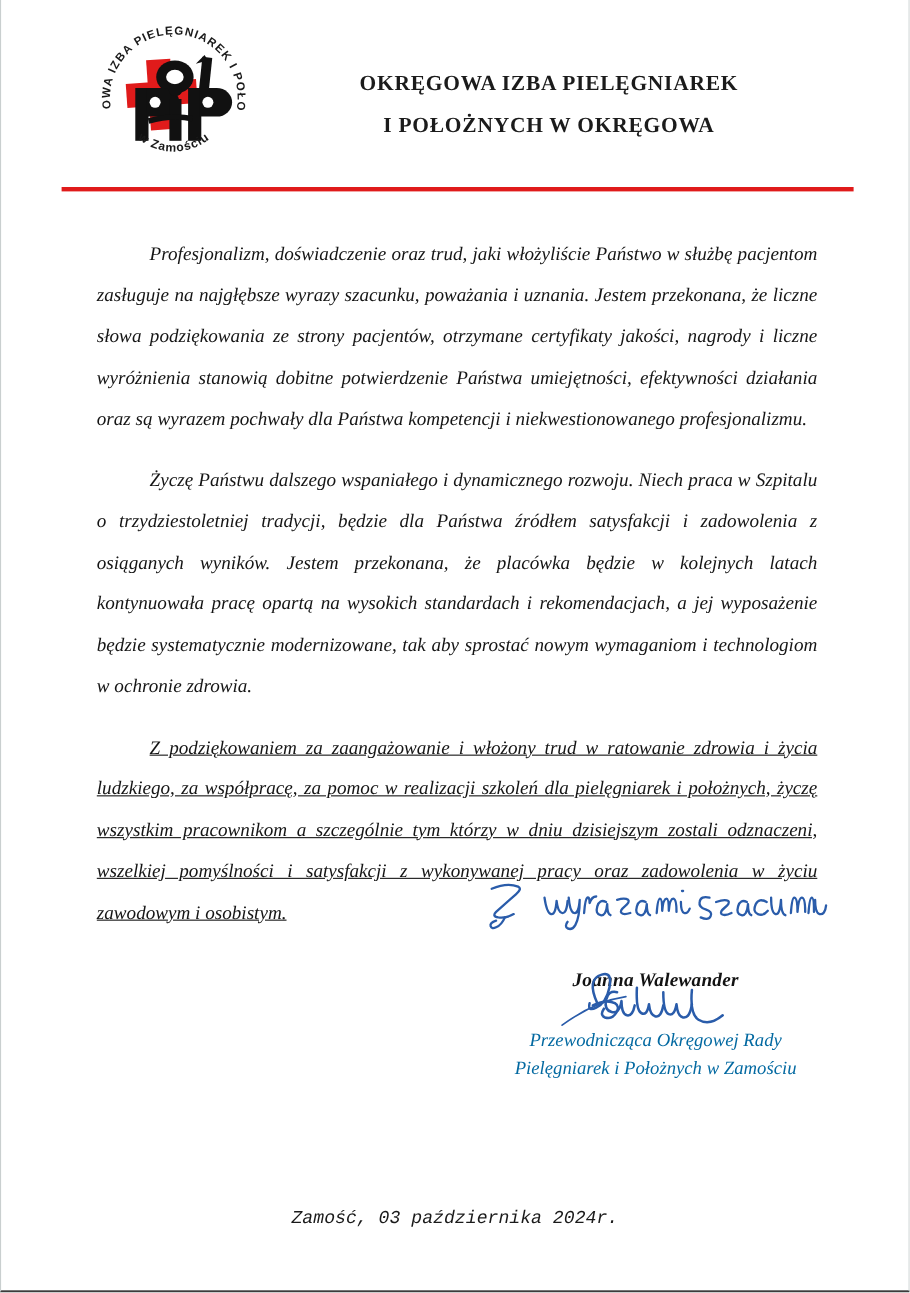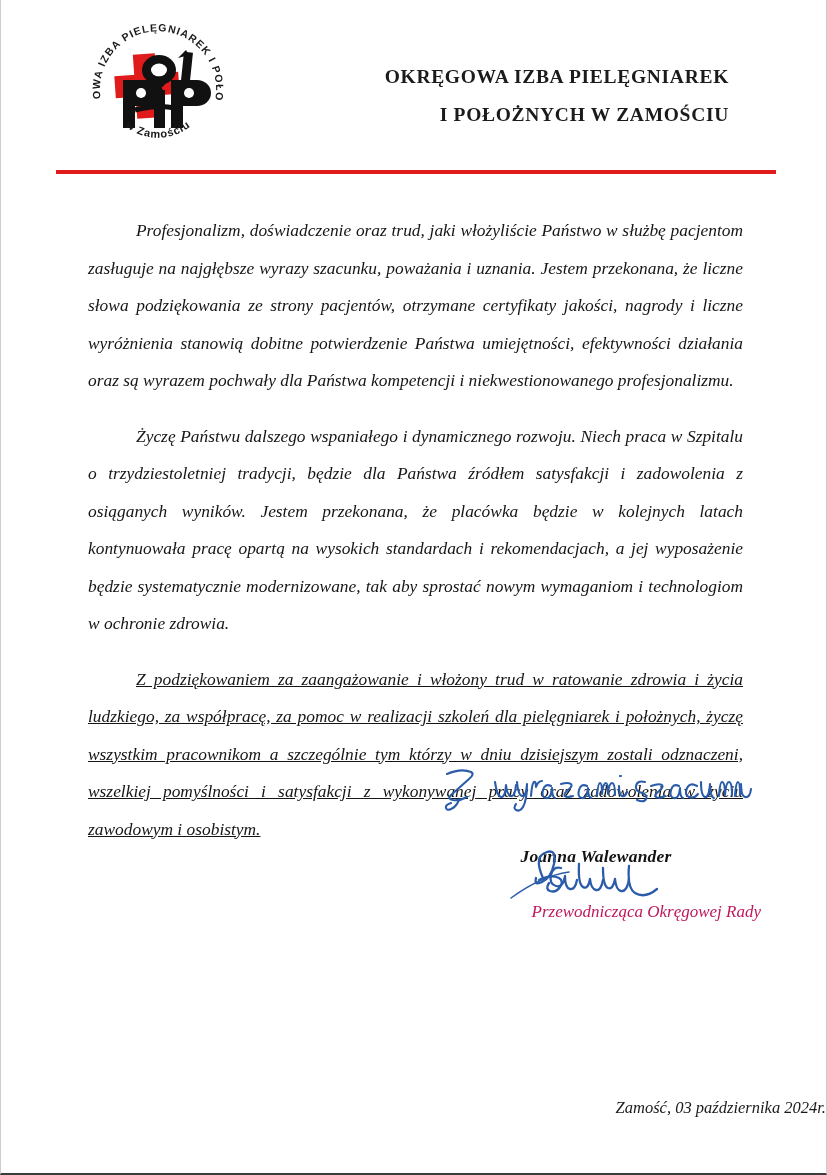--- a/index.html
+++ b/index.html
@@ -37,21 +37,21 @@
     width: 150px;
     height: 140px;
   }
   .logo-svg { display: block; }
 
   .org-title {
     position: absolute;
     left: 268px;
     top: 58px;
     width: 460px;
-    text-align: right;
+    text-align: center;
     font-family: "Liberation Serif", serif;
     font-weight: bold;
     font-size: 19.5px;
     letter-spacing: 0.7px;
     color: #1b1b1b;
     line-height: 1.95;
   }
   .org-title .line { display: block; white-space: nowrap; }
 
   .rule-red {
@@ -80,21 +80,21 @@
     text-align: justify;
     text-justify: inter-word;
     text-indent: 48px;
   }
   .para:last-child { margin-bottom: 0; text-decoration: underline; }
 
   
   .sign-block {
     position: absolute;
     left: 430px;
-    top: 760px;
+    top: 794px;
     width: 330px;
     text-align: center;
   }
   .handwriting {
     position: relative;
     height: 62px;
   }
   .hand-svg {
     position: absolute;
     left: 8px;
@@ -125,34 +125,33 @@
     z-index: 3;
     pointer-events: none;
   }
   .signer-role {
     position: relative;
     margin-top: 32px;
     font-family: "Liberation Serif", serif;
     font-style: italic;
     font-size: 17px;
     line-height: 25px;
-    color: #be185d;
+    color: #0369a1;
     z-index: 1;
-    text-align: right;
   }
   .signer-role .line { display: block; }
 
   
   .footer-date {
     position: absolute;
     left: 0;
     top: 1098px;
     width: 100%;
-    text-align: right;
-    font-family: Liberation Serif, serif;
+    text-align: center;
+    font-family: Liberation Mono, monospace;
     font-style: italic;
     font-size: 16.5px;
     color: #1a1a1a;
   }
 </style>
 </head>
 <body>
 
 <div class="page">
 
@@ -196,21 +195,21 @@
           <textPath href="#ringTop" startOffset="50%" text-anchor="middle">OKRĘGOWA IZBA PIELĘGNIAREK I POŁOŻNYCH</textPath>
         </text>
         <text font-family="Liberation Sans, sans-serif" font-size="11" font-weight="bold" fill="#1a1a1a" letter-spacing="0.8">
           <textPath href="#ringBot" startOffset="50%" text-anchor="middle">w Zamościu</textPath>
         </text>
       </svg>
     </div>
 
     <div class="org-title">
       <span class="line">OKRĘGOWA IZBA PIELĘGNIAREK</span>
-      <span class="line">I POŁOŻNYCH W ZAMOŚCIU</span>
+      <span class="line">I POŁOŻNYCH W OKRĘGOWA</span>
     </div>
   </div>
 
   <div class="rule-red"></div>
 
   <div class="letter-body">
     <p class="para">Profesjonalizm, doświadczenie oraz trud, jaki włożyliście Państwo w służbę pacjentom zasługuje na najgłębsze wyrazy szacunku, poważania i uznania. Jestem przekonana, że liczne słowa podziękowania ze strony pacjentów, otrzymane certyfikaty jakości, nagrody i liczne wyróżnienia stanowią dobitne potwierdzenie Państwa umiejętności, efektywności działania oraz są wyrazem pochwały dla Państwa kompetencji i niekwestionowanego profesjonalizmu.</p>
     <p class="para">Życzę Państwu dalszego wspaniałego i dynamicznego rozwoju. Niech praca w Szpitalu o trzydziestoletniej tradycji, będzie dla Państwa źródłem satysfakcji i zadowolenia z osiąganych wyników. Jestem przekonana, że placówka będzie w kolejnych latach kontynuowała pracę opartą na wysokich standardach i rekomendacjach, a jej wyposażenie będzie systematycznie modernizowane, tak aby sprostać nowym wymaganiom i technologiom w ochronie zdrowia.</p>
     <p class="para">Z podziękowaniem za zaangażowanie i włożony trud w ratowanie zdrowia i życia ludzkiego, za współpracę, za pomoc w realizacji szkoleń dla pielęgniarek i położnych, życzę wszystkim pracownikom a szczególnie tym którzy w dniu dzisiejszym zostali odznaczeni, wszelkiej pomyślności i satysfakcji z wykonywanej pracy oraz zadowolenia w życiu zawodowym i osobistym.</p>
   </div>
@@ -270,18 +269,19 @@
         <path d="M 52,20 q -8,-2 -10,7 q -2,9 5,11 q 7,2 9,-10 q 0,12 5,13 q 5,1 7,-9"></path>
         <path d="M 70,16 q -1,20 4,23 q 5,3 7,-8 q 1,10 6,11 q 5,1 7,-10"></path>
         <path d="M 94,20 q 0,18 5,20 q 5,2 7,-9 q 1,11 6,12 q 6,1 8,-12"></path>
         <path d="M 120,18 q -2,22 6,27 q 10,6 22,-4"></path>
         <path d="M 2,50 q 30,-22 58,-26" stroke-width="1.5"></path>
       </g>
     </svg>
 
     <div class="signer-role">
       <span class="line">Przewodnicząca Okręgowej Rady</span>
+      <span class="line">Pielęgniarek i Położnych w Zamościu</span>
     </div>
   </div>
 
   <div class="footer-date">Zamość, 03 października 2024r.</div>
 
 </div>
 
 </body></html>

